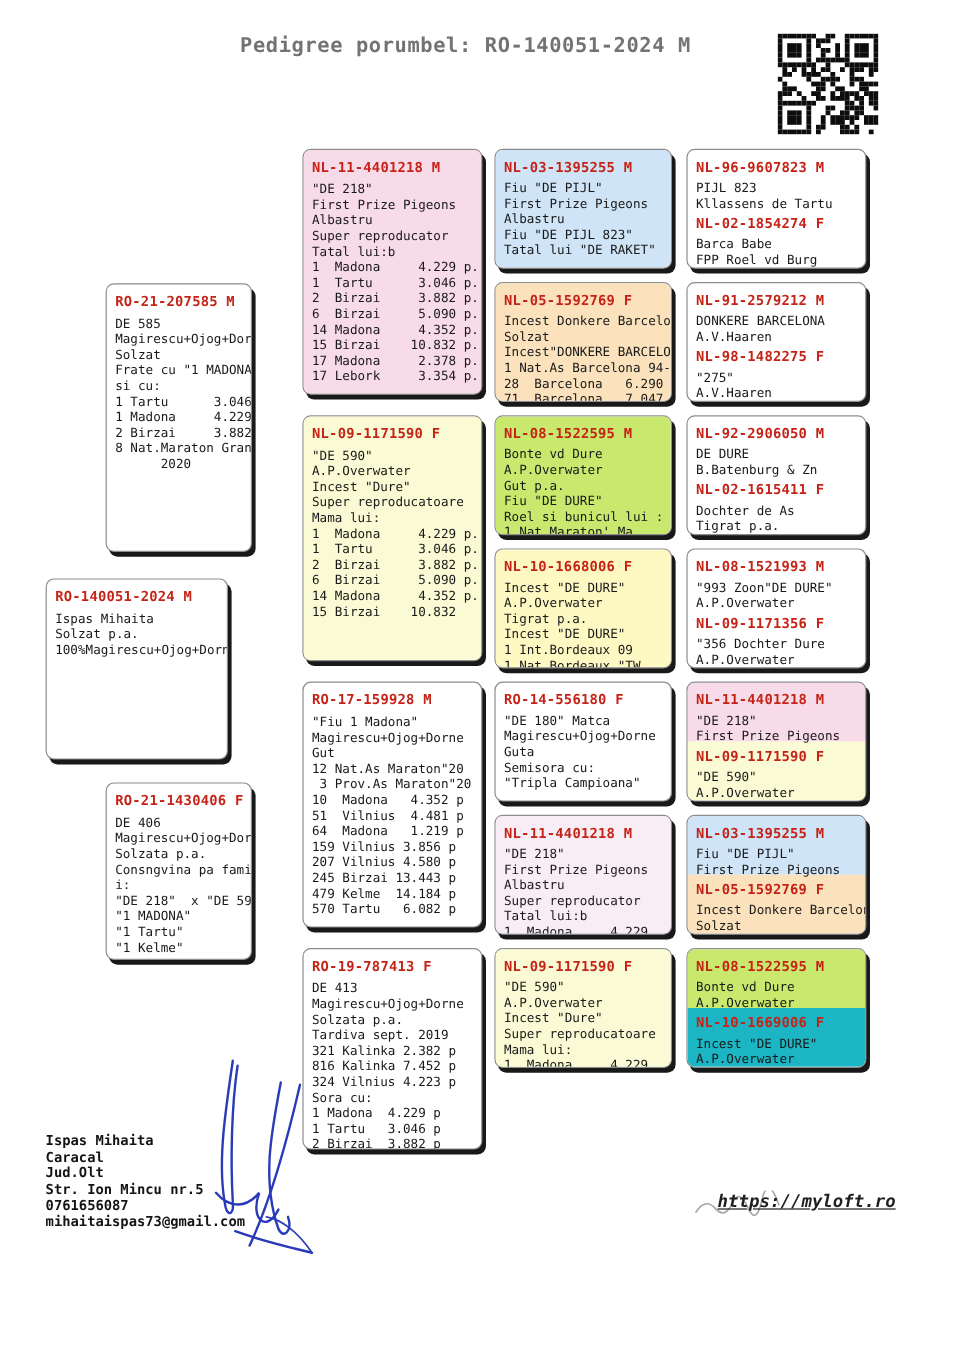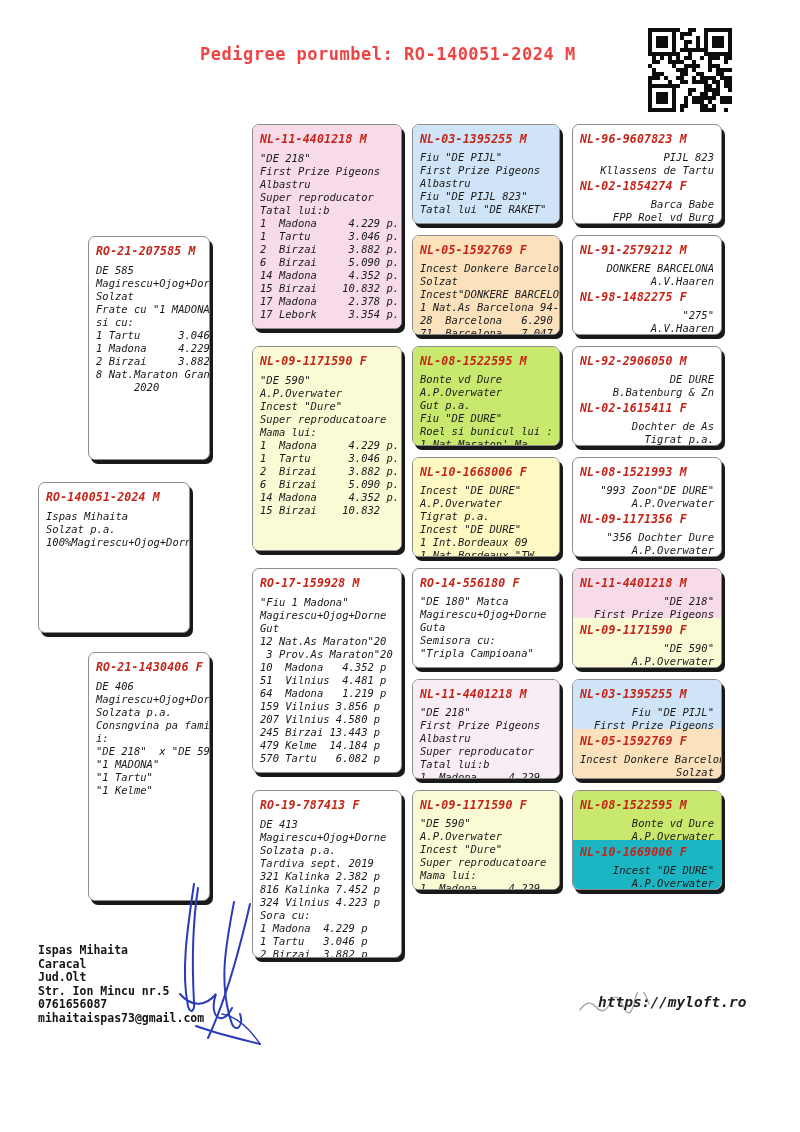--- a/index.html
+++ b/index.html
@@ -1,47 +1,47 @@
 <!DOCTYPE html>
 <html><head>
 <meta charset="utf-8">
 <style>
   html,body{margin:0;padding:0;background:#e8e8e8;}
   #page{position:relative;width:800px;height:1132px;background:#ffffff;
         font-family:"DejaVu Sans Mono",monospace;overflow:hidden;margin:0 auto;}
-  .title{position:absolute;left:200px;top:44px;font-size:17px;font-weight:bold;
-         letter-spacing:.5px;color:#ef4444;white-space:pre;}
+  .title{position:absolute;left:200px;top:28px;font-size:17px;font-weight:bold;
+         letter-spacing:.5px;color:#737373;white-space:pre;}
   #qr{position:absolute;left:648px;top:28px;width:84px;height:84px;}
   .col{position:absolute;top:124px;}
   #col-1{left:38px;width:172px;}
   #col-2{left:252px;width:150px;}
   #col-3{left:412px;width:148px;}
   #col-4{left:572px;width:150px;}
   .card{position:relative;background:#fff;border:1px solid #8d8d8d;border-radius:7px;
         box-shadow:3px 4px 0 #191919;overflow:hidden;box-sizing:border-box;}
   #col-1 .card{width:122px;margin-left:50px;}
   #col-1 .card:nth-child(1){margin-top:112px;height:224px;margin-bottom:22px;}
   #col-1 .card:nth-child(2){width:152px;margin-left:0;height:151px;margin-bottom:19px;}
-  #col-1 .card:nth-child(3){height:249px;}
+  #col-1 .card:nth-child(3){height:148px;}
   #col-2 .card{height:205px;margin-bottom:17px;}
   #col-2 .card:nth-child(4){height:168px;}
   #col-3 .card,#col-4 .card{height:100px;margin-bottom:11px;}
-  .section{padding:5px 7px 2px;box-sizing:border-box;font-style:italic;}
+  .section{padding:5px 7px 2px;box-sizing:border-box;}
   .section:first-child{padding-top:7px;}
   #col-1 .section,#col-2 .section,#col-3 .section{height:100%;}
   #col-4 .section{height:50%;}
   .ring{color:#c52317;font-weight:bold;font-size:11.5px;line-height:15px;
         margin-bottom:5px;letter-spacing:.2px;white-space:pre;}
   #col-3 .ring,#col-4 .ring{margin-bottom:4px;}
   .ln{font-size:10.5px;line-height:13px;white-space:pre;color:#191919;}
-  #col-4 .ln{line-height:12.5px;text-align:right;}
+  #col-4 .ln{line-height:12.5px;}
   .owner{position:absolute;left:38px;top:944px;}
   .owner .ln{font-size:11.5px;line-height:13.5px;font-weight:bold;color:#141414;}
   .url{position:absolute;left:598px;top:994px;font-size:14.5px;font-weight:bold;
-       font-style:italic;color:#1f1f1f;}
+       font-style:italic;color:#1f1f1f;text-decoration:underline;}
   .sig{position:absolute;left:138px;top:876px;pointer-events:none;}
   .scr{position:absolute;left:576px;top:992px;pointer-events:none;}
 </style>
 </head>
 <body>
 
 <div id="page">
 
   <div class="title">Pedigree porumbel: RO-140051-2024 M</div>
 

